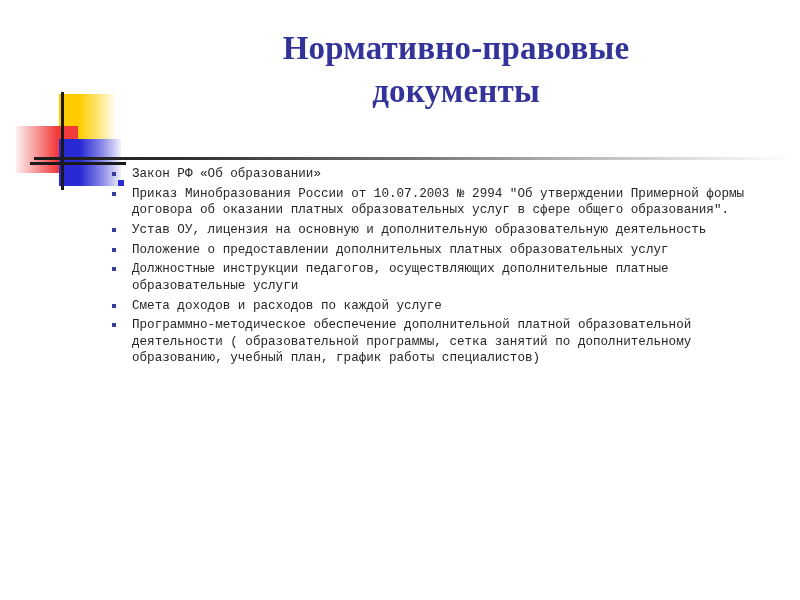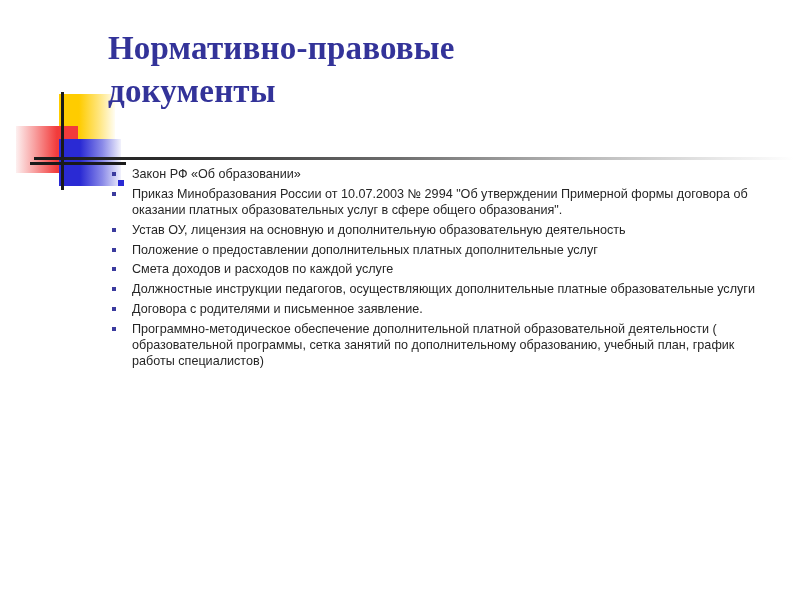--- a/index.html
+++ b/index.html
@@ -78,24 +78,24 @@
     left: 104px;
     top: 88px;
     width: 6px;
     height: 6px;
     background: #2a2ad4;
   }
 
   
   .title {
     position: absolute;
-    left: 108px;
+    left: 136px;
     top: 27px;
     width: 640px;
-    text-align: left;
+    text-align: center;
     font-family: "Liberation Serif", "DejaVu Serif", serif;
     font-weight: bold;
     font-size: 33px;
     line-height: 43px;
     color: #333399;
     letter-spacing: 0.2px;
   }
 
   
   .rule {
@@ -128,20 +128,21 @@
   .body-list li .bullet {
     position: absolute;
     left: 2px;
     top: 6px;
     width: 4px;
     height: 4px;
     background: #3b3b9e;
   }
   .body-list li .txt {
     display: block;
+    font-family: Liberation Mono, monospace;
   }
 </style>
 </head>
 <body>
 
 <div id="slide">
 
   <div class="logo">
     <div class="sq sq-yellow"></div>
     <div class="sq sq-red"></div>
@@ -166,33 +167,29 @@
       <li>
         <span class="bullet"></span>
         <span class="txt">Приказ Минобразования России от 10.07.2003 № 2994 "Об утверждении Примерной формы договора об оказании платных образовательных услуг в сфере общего образования".</span>
       </li>
       <li>
         <span class="bullet"></span>
         <span class="txt">Устав ОУ, лицензия на основную и дополнительную образовательную деятельность</span>
       </li>
       <li>
         <span class="bullet"></span>
-        <span class="txt">Положение о предоставлении дополнительных платных дополнительные услуг</span>
-      </li>
-      <li>
-        <span class="bullet"></span>
-        <span class="txt">Смета доходов и расходов по каждой услуге</span>
+        <span class="txt">Положение о предоставлении дополнительных платных образовательных услуг</span>
       </li>
       <li>
         <span class="bullet"></span>
         <span class="txt">Должностные инструкции педагогов, осуществляющих дополнительные платные образовательные услуги</span>
       </li>
       <li>
         <span class="bullet"></span>
-        <span class="txt">Договора с родителями и письменное заявление.</span>
+        <span class="txt">Смета доходов и расходов по каждой услуге</span>
       </li>
       <li>
         <span class="bullet"></span>
         <span class="txt">Программно-методическое обеспечение дополнительной платной образовательной деятельности ( образовательной программы, сетка занятий по дополнительному образованию, учебный план, график работы специалистов)</span>
       </li>
     </ul>
 
 </div>
 
 </body></html>

